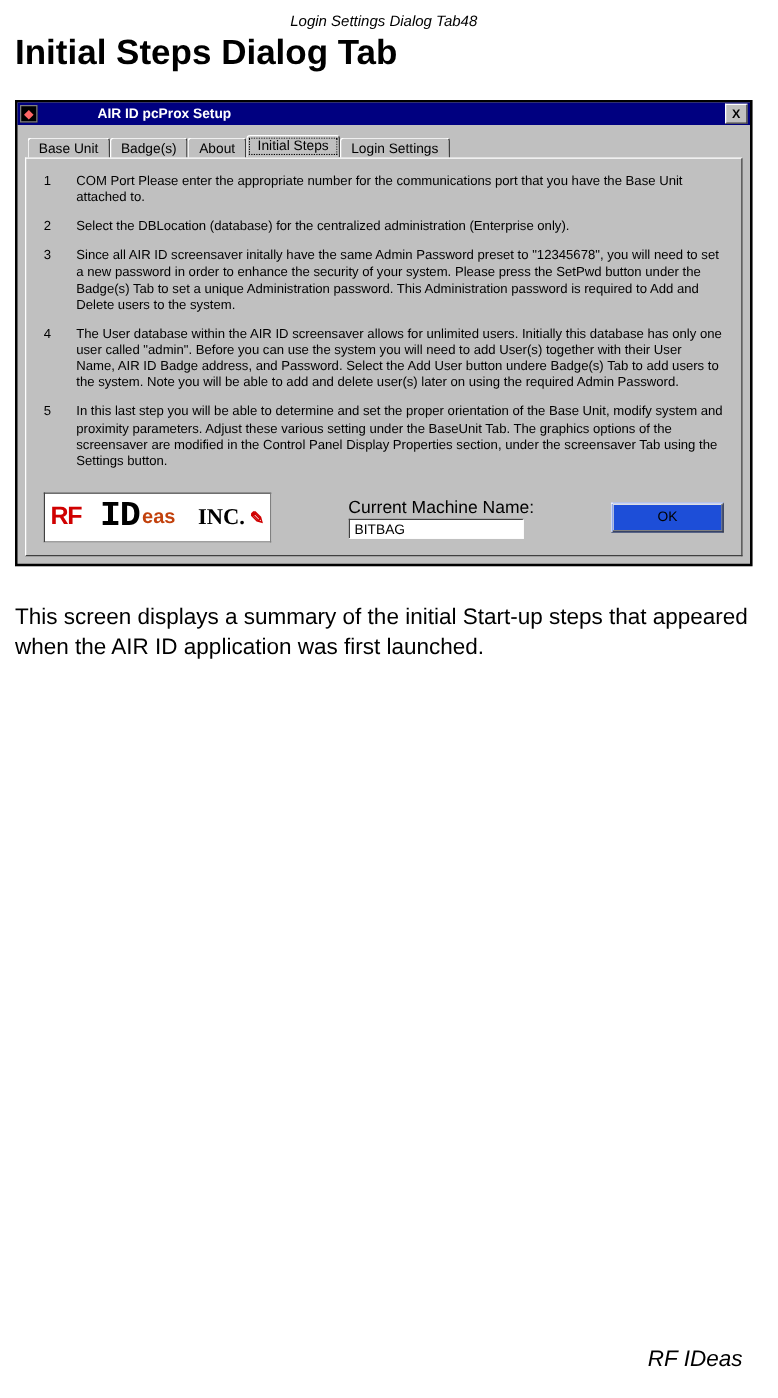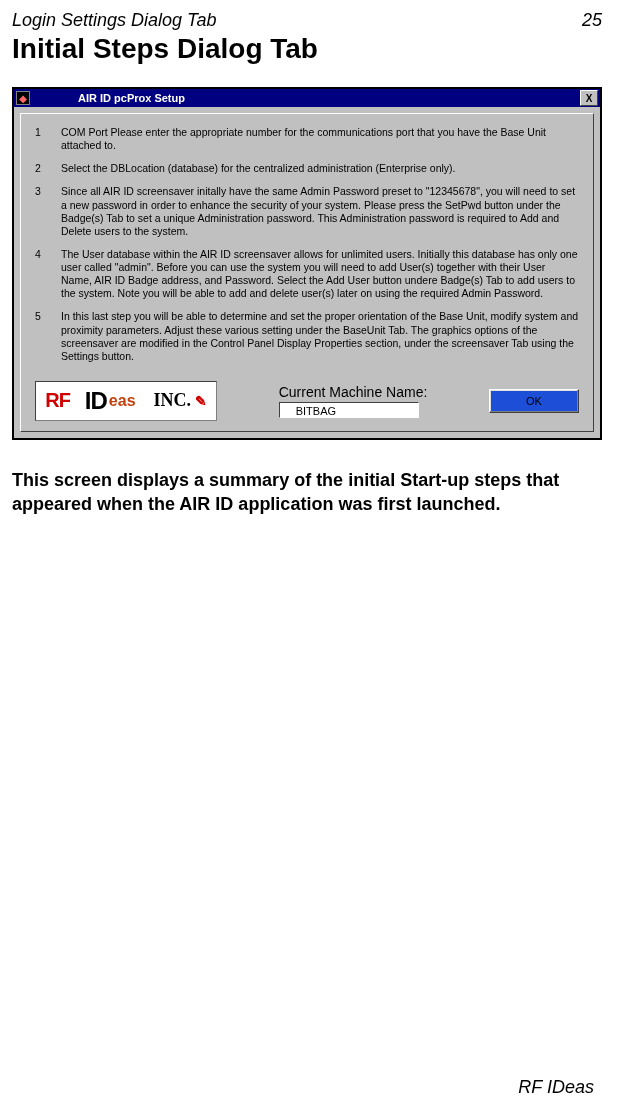--- a/index.html
+++ b/index.html
@@ -1,17 +1,17 @@
 <!DOCTYPE html>
 <html><head>
 <meta charset="utf-8">
 <style>
   html,body{margin:0;padding:0;background:#fff;font-family:Arial,Helvetica,sans-serif;}
   .page{width:622px;height:1118px;position:relative;box-sizing:border-box;padding:10px 20px 0 12px;}
-  .hdr{display:flex;justify-content:space-between;align-items:flex-start;font-style:italic;font-family:Arial,Helvetica,sans-serif;font-size:18px;}
+  .hdr{display:flex;justify-content:center;align-items:flex-start;font-style:italic;font-family:Arial,Helvetica,sans-serif;font-size:12px;}
   .hdr-left{ }
   .hdr-right{ }
   .title{font-style:normal;font-weight:bold;font-size:28px;margin-top:2px;}
   .win{border:2px solid #000;margin-top:22px;background:#c0c0c0;font-family:"MS Sans Serif",Tahoma,Arial,sans-serif;font-size:11px;color:#000;}
   .titlebar{background:#000080;color:#fff;display:flex;align-items:center;height:18px;padding:0 2px;justify-content:space-between;}
   .titlebar-left{display:flex;align-items:center;gap:4px;}
   .tb-icon{width:14px;height:14px;display:flex;align-items:center;justify-content:center;font-size:10px;color:#ff6666;background:#000;border:1px solid #808080;box-sizing:border-box;}
   .tb-title{font-weight:bold;font-size:11px;margin-left:44px;}
   .tb-close{width:16px;height:14px;background:#c0c0c0;border:1px solid #fff;border-right-color:#404040;border-bottom-color:#404040;display:flex;align-items:center;justify-content:center;font-weight:bold;font-size:10px;color:#000;}
   .client{padding:6px;}
@@ -19,50 +19,57 @@
   .tab{padding:2px 8px;border:1px solid #808080;border-bottom:none;background:#c0c0c0;border-top-left-radius:3px;border-top-right-radius:3px;margin-right:0px;position:relative;top:1px;border-right-color:#404040;border-left-color:#fff;border-top-color:#fff;font-size:11px;}
   .tab.active{background:#c0c0c0;top:0;border-bottom:1px solid #c0c0c0;z-index:2;outline:1px dotted #000;outline-offset:-3px;}
   .panel{border:1px solid #fff;border-right-color:#404040;border-bottom-color:#404040;background:#c0c0c0;padding:12px 14px 10px 14px;min-height:280px;position:relative;}
   .steps{list-style:none;padding:0;margin:0;}
   .steps li{display:flex;gap:16px;margin-bottom:10px;font-size:10.5px;line-height:1.25;}
   .stepnum{flex:0 0 10px;}
   .steptext{flex:1;}
   .bottom{display:flex;align-items:center;justify-content:space-between;margin-top:18px;gap:10px;}
   .logo{background:#fff;border:1px solid #808080;border-top-color:#404040;border-left-color:#404040;width:180px;height:38px;display:flex;align-items:center;justify-content:center;gap:2px;font-weight:bold;}
   .logo .rf{color:#d00000;font-size:20px;font-family:Arial Black,Arial,sans-serif;letter-spacing:-1px;}
-  .logo .id{color:#000;font-size:24px;font-family:Liberation Sans, sans-serif;letter-spacing:-1px;margin-left:13px;}
+  .logo .id{color:#000;font-size:28px;font-family:Liberation Mono, monospace;letter-spacing:-1px;margin-left:13px;}
   .logo .eas{color:#c2410c;font-size:16px;font-family:Arial,sans-serif;}
   .logo .inc{color:#000;font-size:18px;font-family:"Times New Roman",serif;font-weight:bold;margin-left:16px;}
   .logo .sw{color:#d00000;font-size:14px;margin-left:2px;}
   .midgrp{display:flex;flex-direction:column;align-items:flex-start;gap:2px;}
   .lbl{font-size:14px;}
-  .txtbox{background:#fff;border:1px solid #808080;border-top-color:#404040;border-left-color:#404040;border-right-color:#fff;border-bottom-color:#fff;width:140px;height:16px;padding:1px 16px;font-size:11px;box-sizing:border-box;line-height:14px;}
+  .txtbox{background:#fff;border:1px solid #808080;border-top-color:#404040;border-left-color:#404040;border-right-color:#fff;border-bottom-color:#fff;width:140px;height:16px;padding:1px 4px;font-size:11px;box-sizing:border-box;line-height:14px;}
   .okbtn{width:88px;height:22px;background:#1d4ed8;border:1px solid #fff;border-right-color:#404040;border-bottom-color:#404040;display:flex;align-items:center;justify-content:center;font-size:11px;box-shadow:inset -1px -1px 0 #808080, inset 1px 1px 0 #dfdfdf;}
-  .bodytext{font-size:18px;font-family:Arial,Helvetica,sans-serif;margin-top:28px;line-height:1.35;font-weight:bold;}
+  .bodytext{font-size:18px;font-family:Arial,Helvetica,sans-serif;margin-top:28px;line-height:1.35;}
   .footer{position:absolute;bottom:20px;right:28px;font-style:italic;font-size:18px;}
 </style>
 </head>
 <body>
 
 <div class="page">
   <div class="hdr">
     <div class="hdr-left">Login Settings Dialog Tab</div>
-    <div class="hdr-right">25</div>
+    <div class="hdr-right">48</div>
   </div>
   <div class="title">Initial Steps Dialog Tab</div>
 
   <div class="win">
     <div class="titlebar">
       <div class="titlebar-left">
         <div class="tb-icon">◆</div>
         <div class="tb-title">AIR ID pcProx Setup</div>
       </div>
       <div class="tb-close">X</div>
     </div>
     <div class="client">
+      <div class="tabs">
+        <div class="tab">Base Unit</div>
+        <div class="tab">Badge(s)</div>
+        <div class="tab">About</div>
+        <div class="tab active">Initial Steps</div>
+        <div class="tab">Login Settings</div>
+      </div>
       <div class="panel">
         <ul class="steps">
           <li>
             <span class="stepnum">1</span>
             <span class="steptext">COM Port   Please enter the appropriate number for the communications port that you have the Base Unit attached to.</span>
           </li>
           <li>
             <span class="stepnum">2</span>
             <span class="steptext">Select the DBLocation (database) for the centralized administration (Enterprise only).</span>
           </li>

